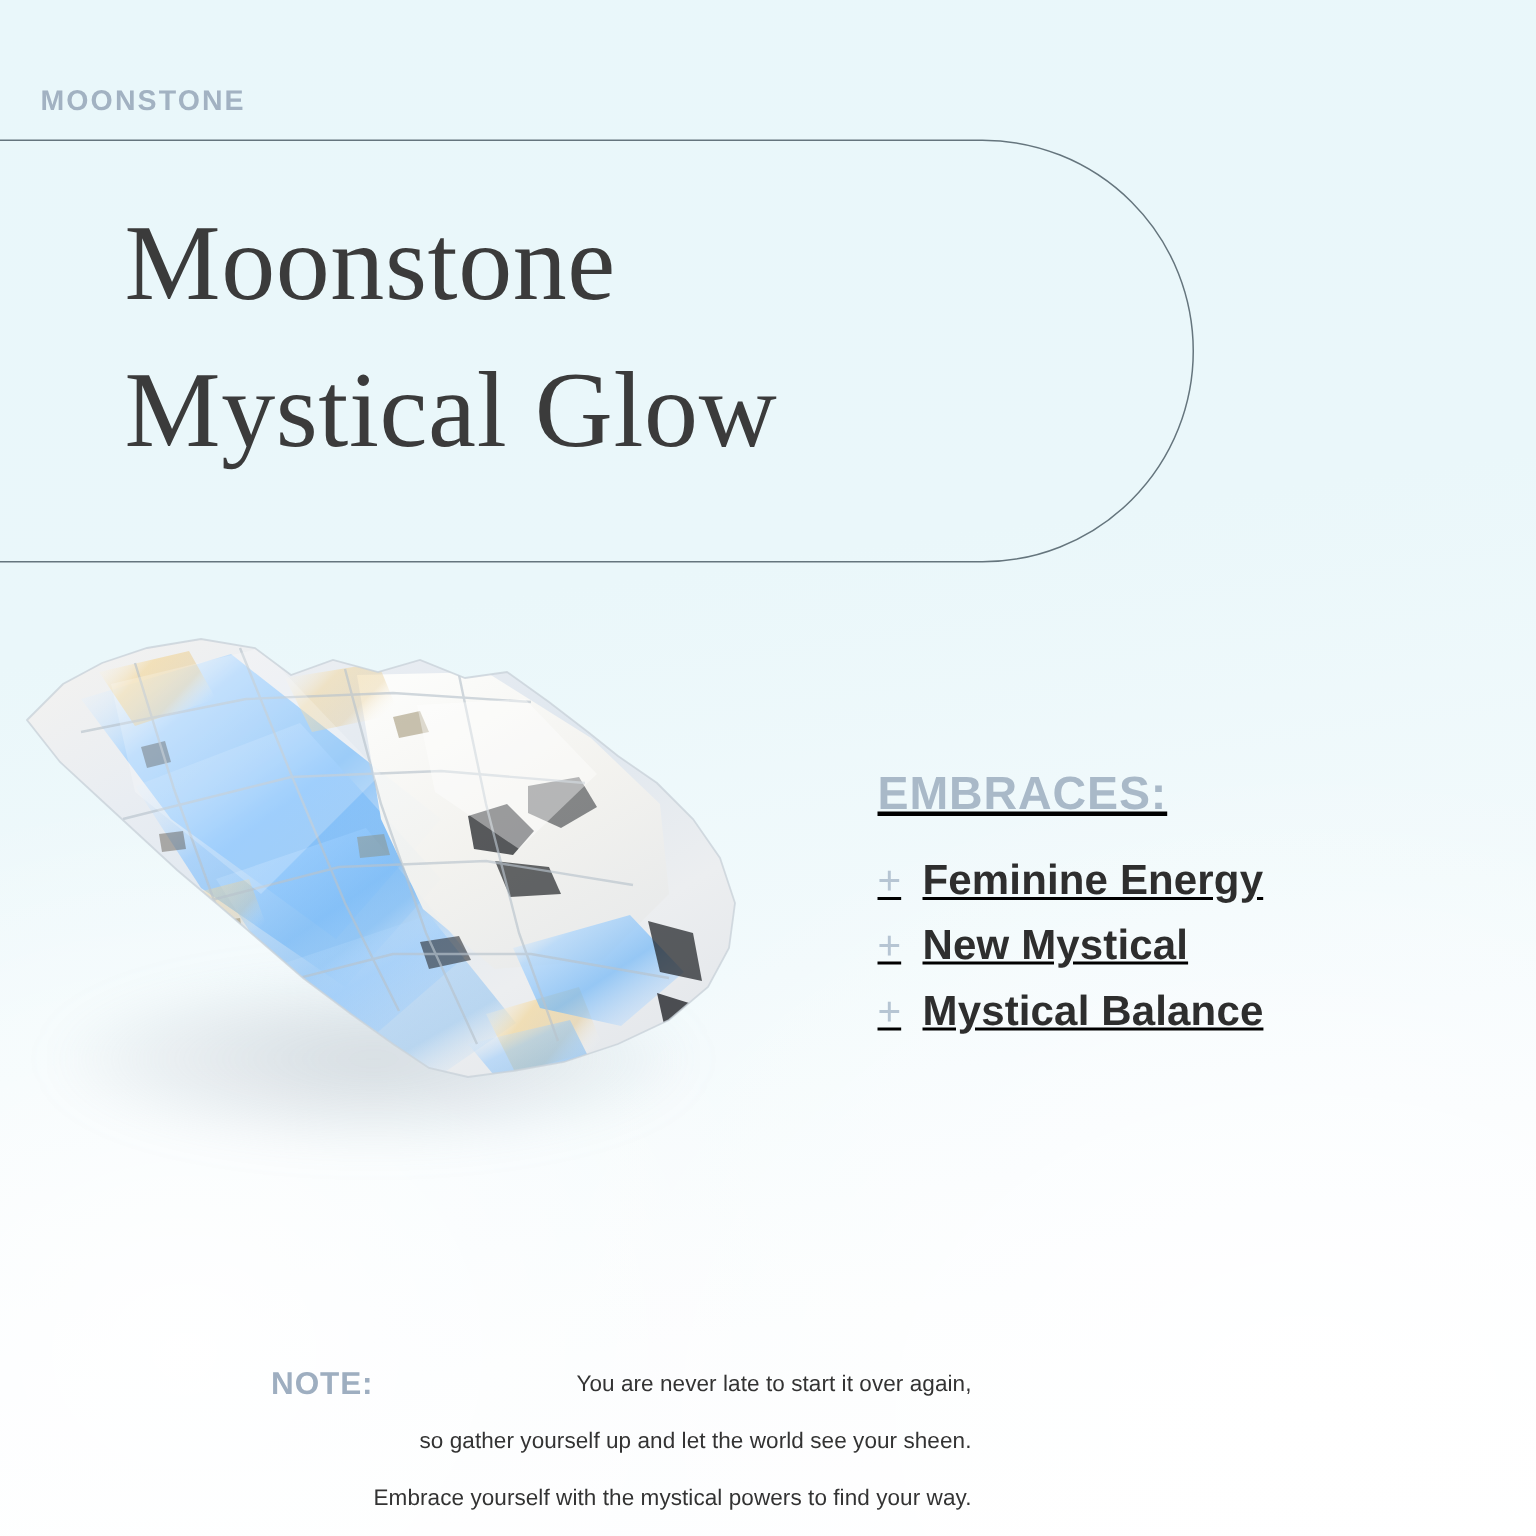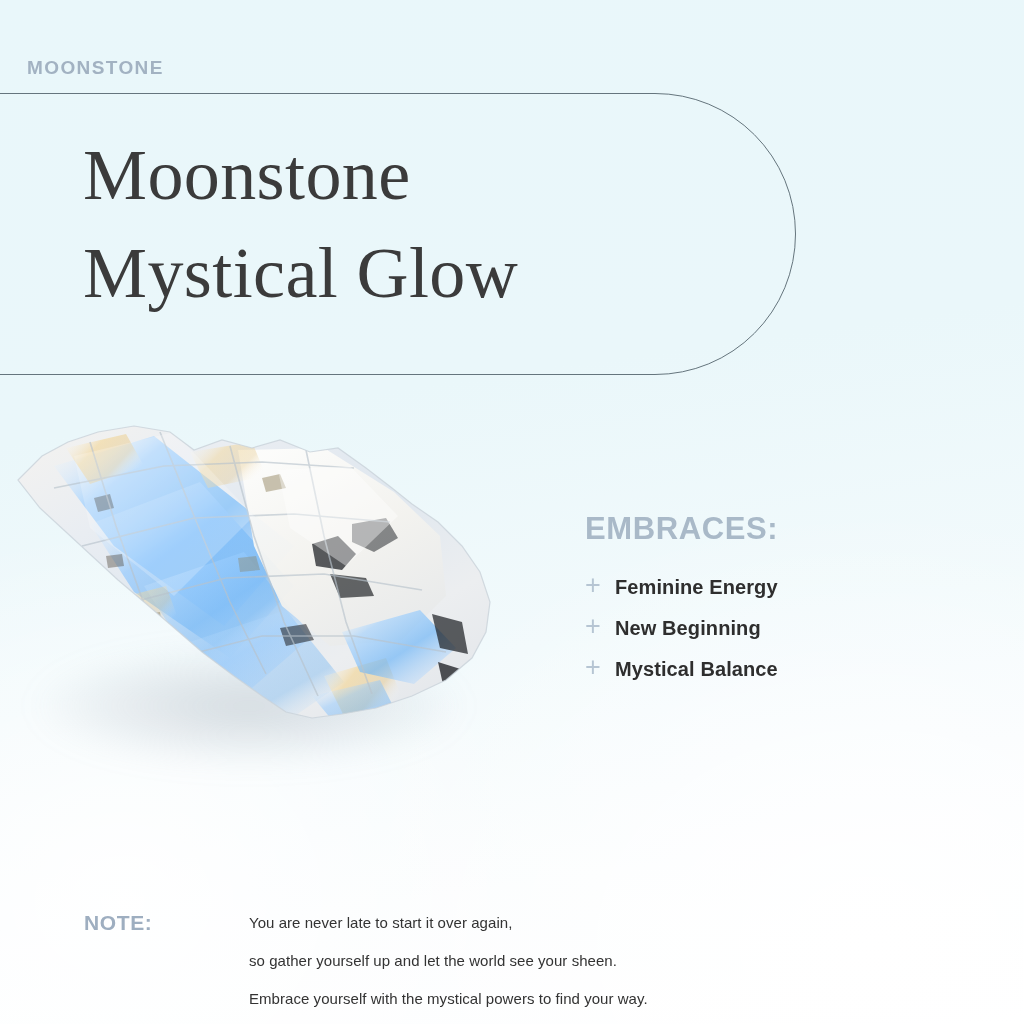--- a/index.html
+++ b/index.html
@@ -91,20 +91,21 @@
     width: 530px;
     height: 390px;
   }
 
   
   .embraces {
     position: absolute;
     left: 585px;
     top: 512px;
     width: 420px;
+    text-decoration: underline;
   }
   .embraces-title {
     font-size: 31px;
     font-weight: bold;
     color: #a9b9c8;
     letter-spacing: 0.6px;
     line-height: 1.1;
     margin-bottom: 26px;
   }
   .embraces-list {
@@ -121,34 +122,35 @@
     color: #b6c5d3;
     font-size: 27px;
     font-weight: normal;
     line-height: 1;
     width: 30px;
     flex: 0 0 30px;
     display: inline-block;
   }
   .embraces-label {
     color: #2e2e2e;
-    font-size: 20px;
+    font-size: 28px;
     font-weight: bold;
     letter-spacing: 0.1px;
     line-height: 1.05;
   }
 
   
   .note {
     position: absolute;
     left: 84px;
     top: 904px;
     width: 900px;
     display: flex;
     align-items: flex-start;
+    text-align: right;
   }
   .note-label {
     flex: 0 0 auto;
     width: 165px;
     color: #9eaec0;
     font-size: 21px;
     font-weight: bold;
     letter-spacing: 0.6px;
     line-height: 38px;
   }
@@ -276,21 +278,21 @@
 
   <div class="embraces">
     <div class="embraces-title">EMBRACES:</div>
     <ul class="embraces-list">
       <li class="embraces-item">
         <span class="plus-icon">+</span>
         <span class="embraces-label">Feminine Energy</span>
       </li>
       <li class="embraces-item">
         <span class="plus-icon">+</span>
-        <span class="embraces-label">New Beginning</span>
+        <span class="embraces-label">New Mystical</span>
       </li>
       <li class="embraces-item">
         <span class="plus-icon">+</span>
         <span class="embraces-label">Mystical Balance</span>
       </li>
     </ul>
   </div>
 
   <div class="note">
     <div class="note-label">NOTE:</div>

